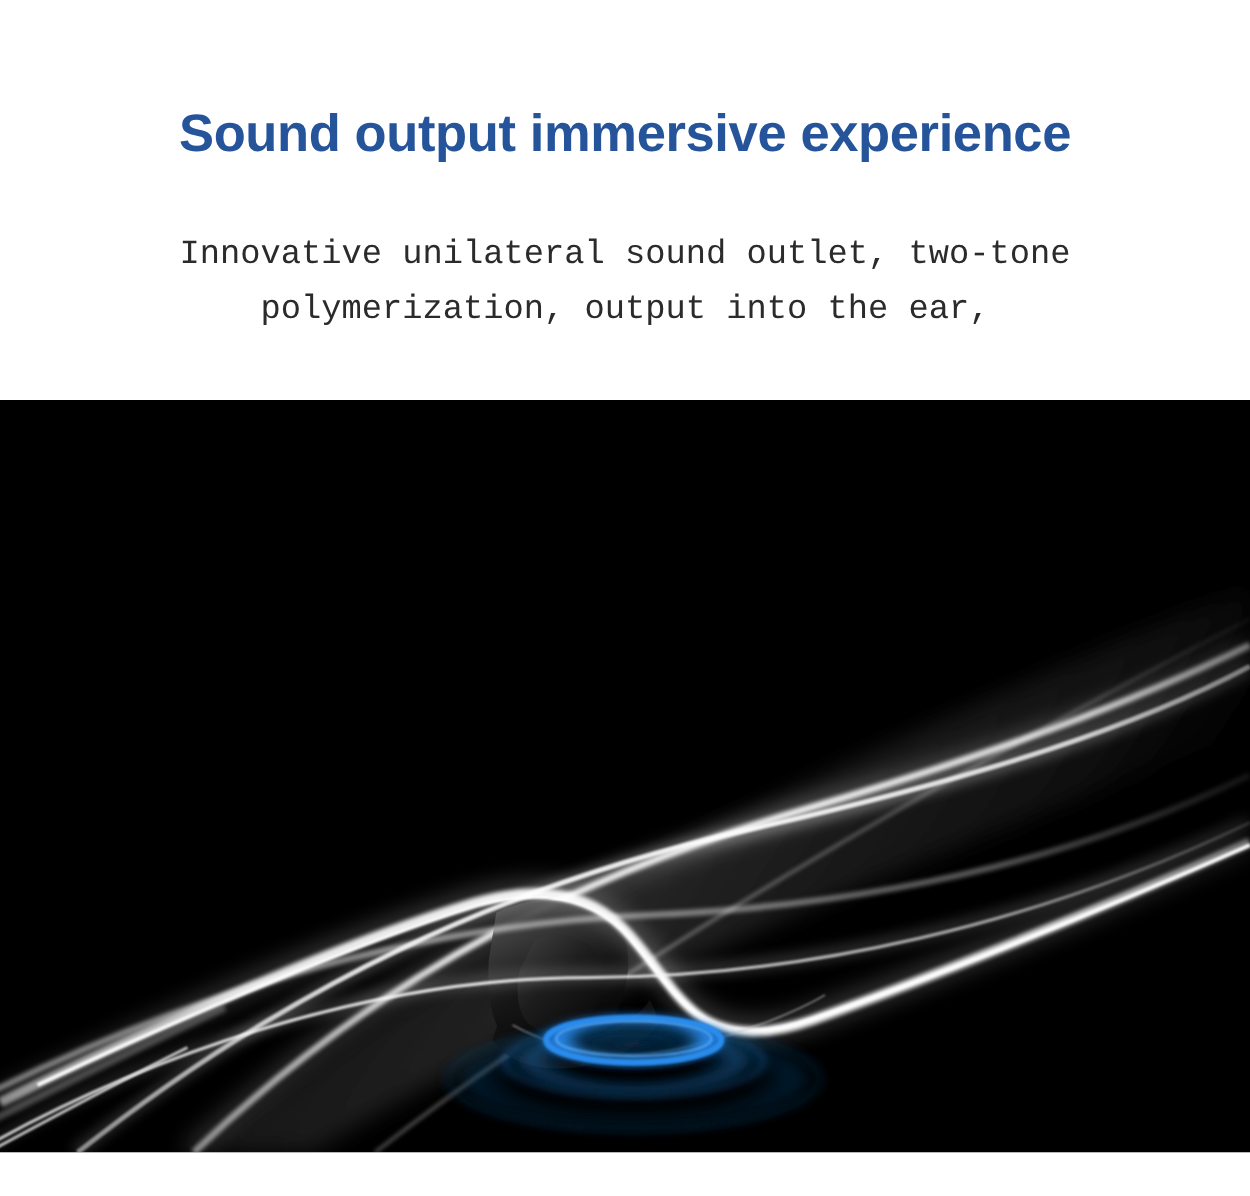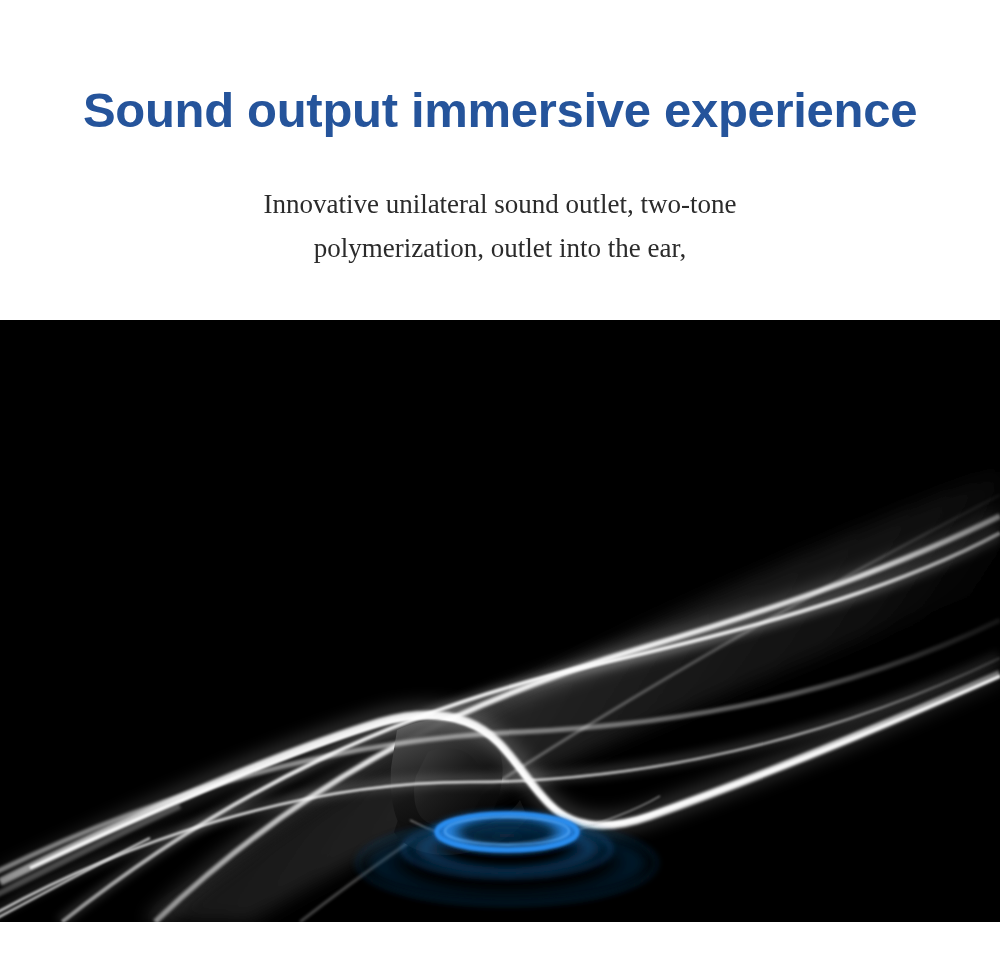--- a/index.html
+++ b/index.html
@@ -32,35 +32,35 @@
     text-align: center;
   }
 
   .headline {
     position: absolute;
     left: 0;
     top: 84px;
     width: 1000px;
     margin: 0;
     font-family: "Liberation Sans", sans-serif;
-    font-size: 49px;
+    font-size: 42px;
     font-weight: 700;
     letter-spacing: -0.3px;
     color: #25549b;
     line-height: 1.08;
     white-space: nowrap;
   }
 
   .subcopy {
     position: absolute;
     left: 0;
     top: 182px;
     width: 1000px;
     margin: 0;
-    font-family: Liberation Serif, serif;
+    font-family: Liberation Mono, monospace;
     font-size: 27px;
     font-weight: 400;
     color: #2b2b2b;
     line-height: 44px;
   }
   .subcopy span { display: block; }
 
   
   .hero {
     position: absolute;
@@ -90,21 +90,21 @@
 <body>
 
 <div id="page">
 
   <div class="text-block">
 
     <h1 class="headline">Sound output immersive experience</h1>
 
     <p class="subcopy">
       <span>Innovative unilateral sound outlet, two-tone</span>
-      <span>polymerization, outlet into the ear,</span>
+      <span>polymerization, output into the ear,</span>
     </p>
 
   </div>
 
   <div class="hero">
     <svg viewBox="0 0 1000 602" preserveAspectRatio="none" xmlns="http://www.w3.org/2000/svg">
       <defs>
 
         <linearGradient id="gWhite" x1="0" y1="0" x2="1" y2="0">
           <stop offset="0" stop-color="#ffffff" stop-opacity="0.55"></stop>

